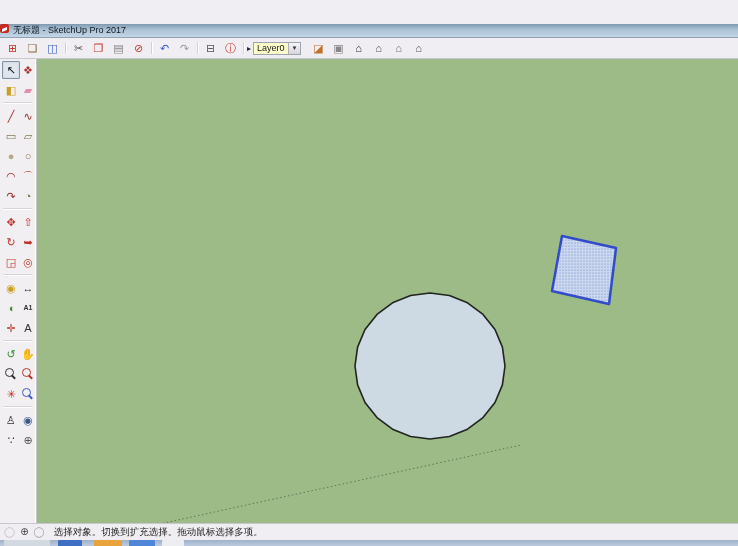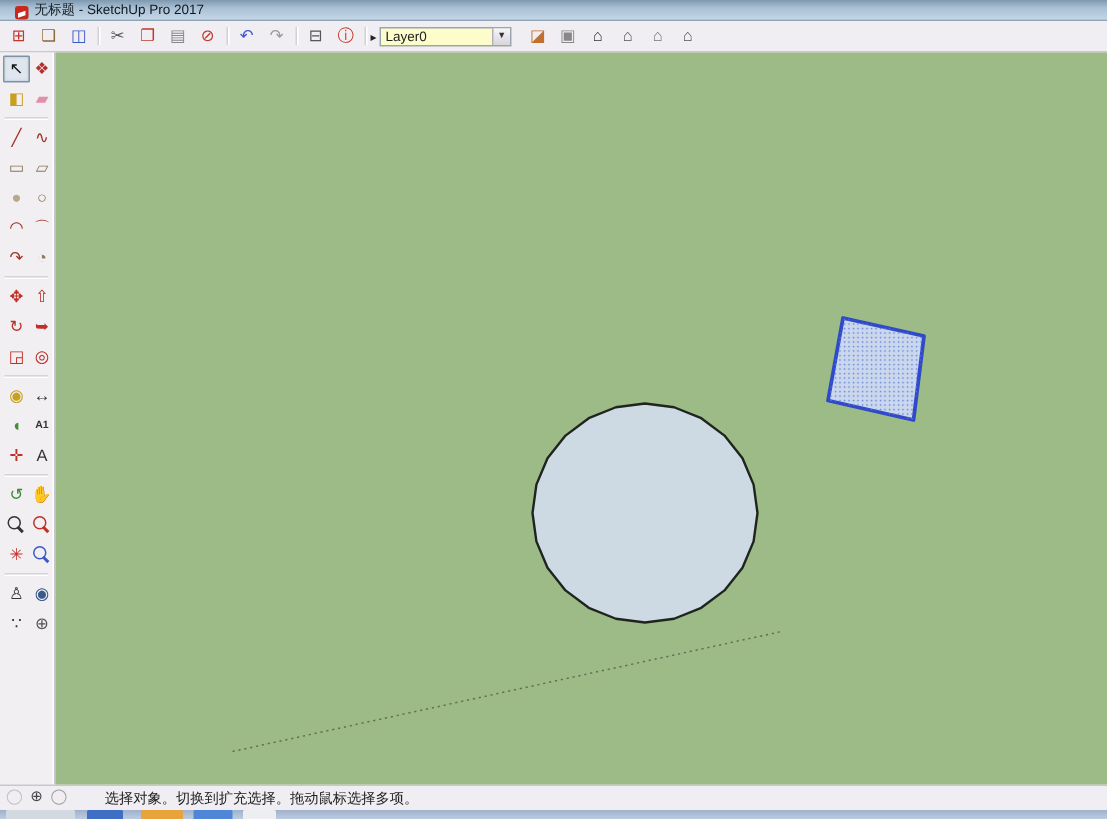--- a/index.html
+++ b/index.html
@@ -1,36 +1,36 @@
 <!DOCTYPE html>
 <html><head>
 <meta charset="utf-8">
 <style>
   html,body{margin:0;padding:0;}
   body{width:738px;height:546px;overflow:hidden;font-family:"Liberation Sans","DejaVu Sans",sans-serif;background:#f0eef2;}
   .window{width:738px;height:546px;display:flex;flex-direction:column;}
 
   
-  .titlebar{height:14px;background:linear-gradient(180deg,#7e98ae 0%,#a9c0d4 40%,#c3d6e6 100%);display:flex;align-items:flex-end;padding:0 10px;flex:0 0 14px;border-bottom:1px solid #8fa3b5;box-sizing:border-box;}
+  .titlebar{height:14px;background:linear-gradient(180deg,#7e98ae 0%,#a9c0d4 40%,#c3d6e6 100%);display:flex;align-items:flex-start;padding:0 0;flex:0 0 14px;border-bottom:1px solid #8fa3b5;box-sizing:border-box;margin-top:24px;}
   .app-icon{width:9px;height:9px;background:#c8281e;border-radius:2px;margin-right:4px;position:relative;flex:0 0 9px;}
   .app-icon::after{content:"";position:absolute;left:2px;top:4px;width:5px;height:3px;background:#fff;transform:skewY(-20deg);}
   .title-text{font-size:9px;color:#10181f;white-space:nowrap;}
 
   
   .menubar{height:12px;background:#f0eef2;display:flex;align-items:center;padding-left:3px;flex:0 0 12px;border-bottom:1px solid #e2dfe4;}
   .menu-item{font-size:9px;color:#222;padding:0 6px;line-height:12px;cursor:default;}
 
   
   .toolbar{height:18px;background:#f0eef2;display:flex;align-items:center;padding:1px 3px;flex:0 0 18px;border-bottom:1px solid #cac7ce;}
   .tb-group{display:flex;align-items:center;gap:1px;}
   .tb-btn{width:17px;height:15px;display:flex;align-items:center;justify-content:center;font-size:11px;line-height:15px;border:1px solid transparent;border-radius:2px;}
   .tb-btn.sep{width:5px;height:14px;border:none;position:relative;}
   .tb-btn.sep::after{content:"";position:absolute;left:2px;top:1px;bottom:1px;width:1px;background:#d2cfd6;box-shadow:1px 0 0 #fff;}
   .layer-handle{font-size:8px;color:#222;margin:0 2px 0 1px;}
-  .layer-combo{display:flex;align-items:center;height:13px;border:1px solid #9aa5b1;background:#fdfccb;width:88px;box-sizing:border-box;}
+  .layer-combo{display:flex;align-items:center;height:13px;border:1px solid #9aa5b1;background:#fdfccb;width:48px;box-sizing:border-box;}
   .layer-combo .val{flex:1;font-size:9px;padding-left:3px;color:#222;}
   .layer-combo .drop{width:11px;height:100%;background:linear-gradient(#f6f5f8,#d8d5dc);border-left:1px solid #b2aeb6;display:flex;align-items:center;justify-content:center;font-size:6px;color:#333;}
   .views{margin-left:8px;}
 
   
   .main{flex:1 1 auto;display:flex;min-height:0;}
   .palette{width:37px;flex:0 0 37px;background:#f1eff2;border-right:1px solid #c6c3ca;box-shadow:inset -1px 0 0 #fff;padding:2px 0 0 2px;box-sizing:border-box;display:grid;grid-template-columns:16px 16px;gap:2px 1px;align-content:start;}
   .cell{width:16px;height:16px;display:flex;align-items:center;justify-content:center;font-size:11px;line-height:16px;border:1px solid transparent;border-radius:1px;}
   .cell.active{border:1px solid #7f91a4;background:#dfe6ee;box-shadow:inset 0 0 2px #b9c4d2;}
   .cell.sep{grid-column:1/-1;width:auto;height:4px;border:none;position:relative;}
@@ -39,21 +39,21 @@
   .cell.mag{position:relative;}
   .cell.mag::before{content:"";width:7px;height:7px;border:1.6px solid currentColor;border-radius:50%;position:absolute;left:2px;top:2px;}
   .cell.mag::after{content:"";width:5px;height:1.8px;background:currentColor;position:absolute;left:8px;top:10px;transform:rotate(45deg);}
 
   .canvas{flex:1 1 auto;position:relative;overflow:hidden;}
   .canvas svg{position:absolute;left:0;top:0;}
 
   
   .statusbar{height:16px;flex:0 0 16px;background:#f0eef2;border-top:1px solid #c9c6cd;display:flex;align-items:center;padding:0 4px;gap:5px;}
   .sb-ico{font-size:10px;line-height:16px;}
-  .sb-msg{font-size:9.5px;color:#222;margin-left:20px;white-space:nowrap;}
+  .sb-msg{font-size:9.5px;color:#222;margin-left:4px;white-space:nowrap;}
 
   
   .taskbar{height:6px;flex:0 0 6px;background:linear-gradient(#9fb2cb,#bccbe0);display:flex;align-items:flex-start;overflow:hidden;}
   .tk-item{height:6px;border-radius:1px 1px 0 0;}
 </style>
 </head>
 <body>
 
 <div class="window">
 

